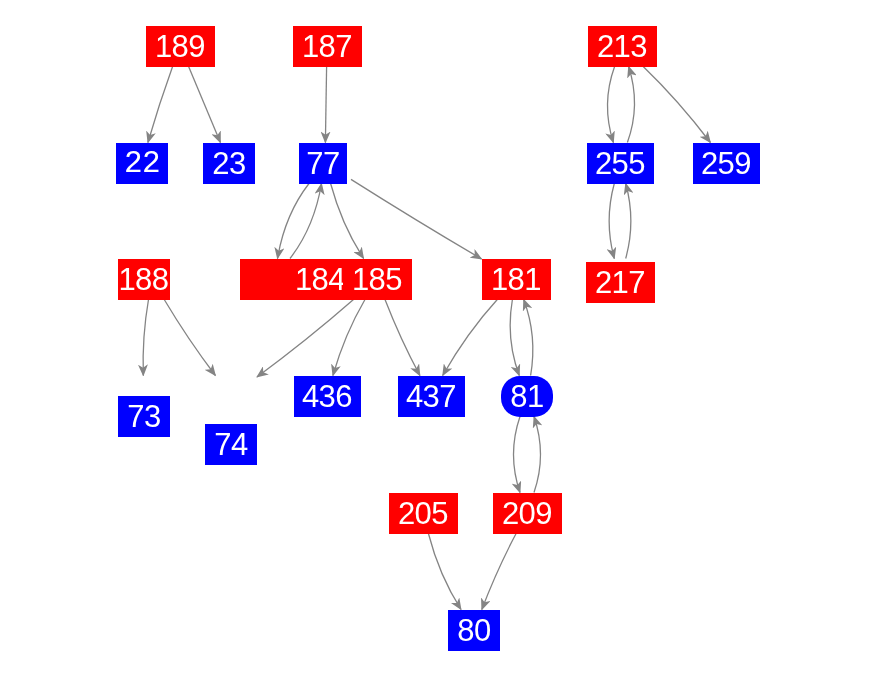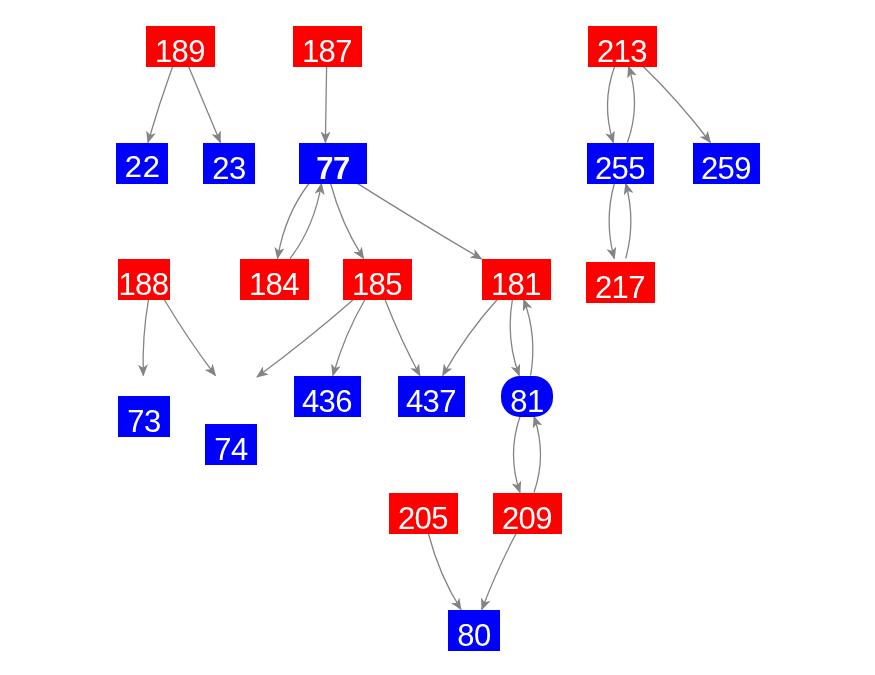--- a/index.html
+++ b/index.html
@@ -3,21 +3,21 @@
 <meta charset="utf-8">
 <style>
   html,body{margin:0;padding:0;}
   body{
     width:875px;height:675px;background:#ffffff;overflow:hidden;
     font-family:"Liberation Sans",sans-serif;
   }
   .graph-canvas{position:relative;width:875px;height:675px;background:#ffffff;}
   .edge-layer{position:absolute;left:0;top:0;}
   .node{
-    position:absolute;display:flex;align-items:flex-end;justify-content:center;
+    position:absolute;display:flex;align-items:center;justify-content:center;
     color:#ffffff;font-size:31px;line-height:1;user-select:none;cursor:pointer;
     letter-spacing:-0.5px;
   }
   .node.red{background:#ff0000;}
   .node.blue{background:#0000ff;}
 </style>
 </head>
 <body>
 
 <div class="graph-canvas">
@@ -63,33 +63,33 @@
       </div>
       <div class="node red" style="left: 587.5px; top: 25.5px; width: 69px; height: 41px;">
         <span>213</span>
       </div>
       <div class="node blue" style="left: 116px; top: 142.5px; width: 52px; height: 41px; font-family: Liberation Mono, monospace;">
         <span>22</span>
       </div>
       <div class="node blue" style="left: 203px; top: 142.5px; width: 52px; height: 41px;">
         <span>23</span>
       </div>
-      <div class="node blue" style="left: 299px; top: 142.5px; width: 68px; height: 41px; font-weight: bold;">
+      <div class="node blue" style="left: 299px; top: 142.5px; width: 48px; height: 41px;">
         <span>77</span>
       </div>
       <div class="node blue" style="left: 586.5px; top: 142.5px; width: 67px; height: 41px;">
         <span>255</span>
       </div>
       <div class="node blue" style="left: 692.5px; top: 142.5px; width: 67px; height: 41px;">
         <span>259</span>
       </div>
       <div class="node red" style="left: 117.5px; top: 258.5px; width: 52px; height: 41px;">
         <span>188</span>
       </div>
-      <div class="node red" style="left: 239.5px; top: 258.5px; width: 69px; height: 41px;">
+      <div class="node red" style="left: 239.5px; top: 258.5px; width: 69px; height: 41px; padding-left: 46px;">
         <span>184</span>
       </div>
       <div class="node red" style="left: 342.5px; top: 258.5px; width: 69px; height: 41px;">
         <span>185</span>
       </div>
       <div class="node red" style="left: 481.5px; top: 258.5px; width: 69px; height: 41px;">
         <span>181</span>
       </div>
       <div class="node red" style="left: 585.5px; top: 262px; width: 69px; height: 41px;">
         <span>217</span>

